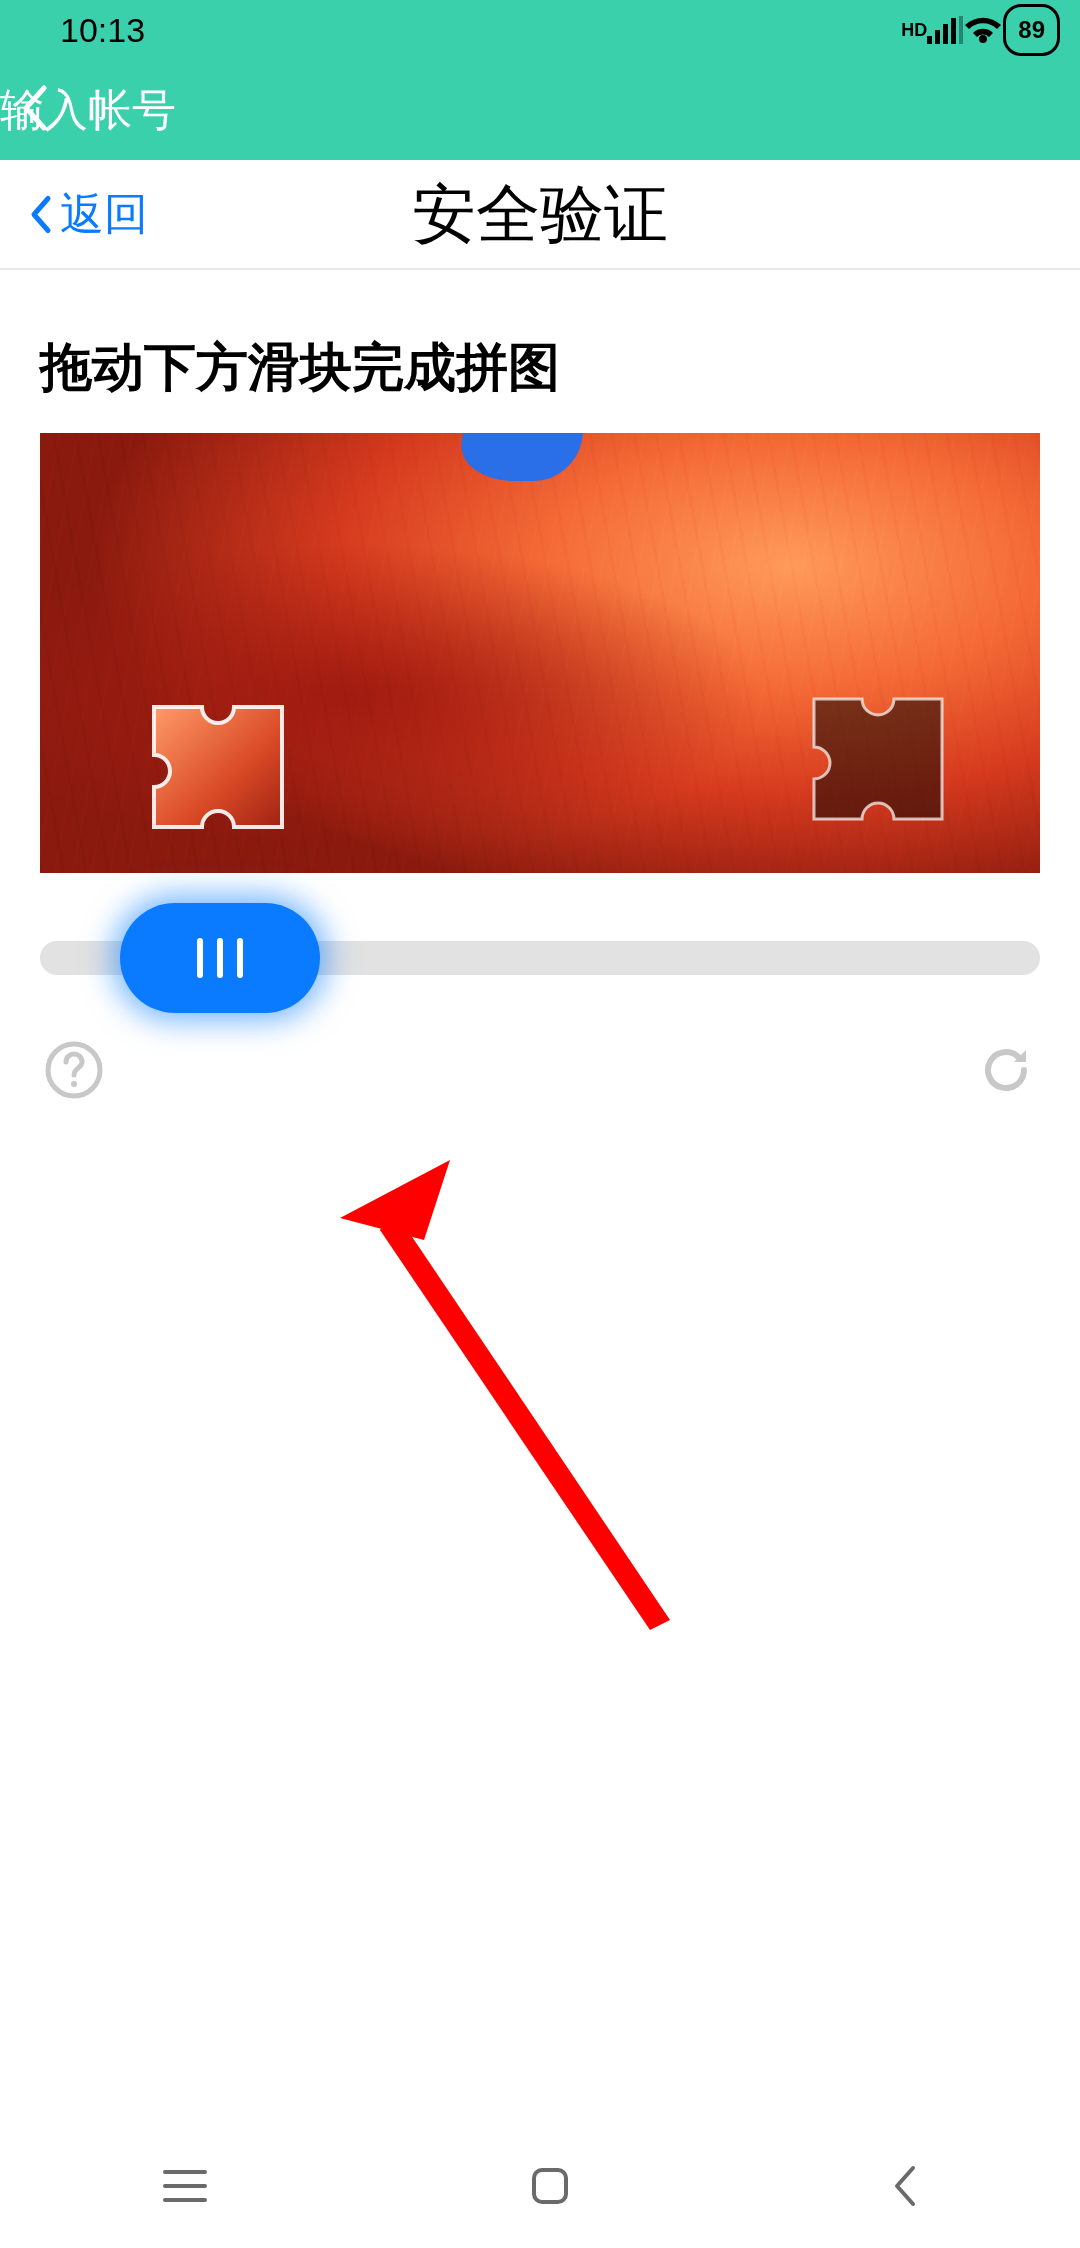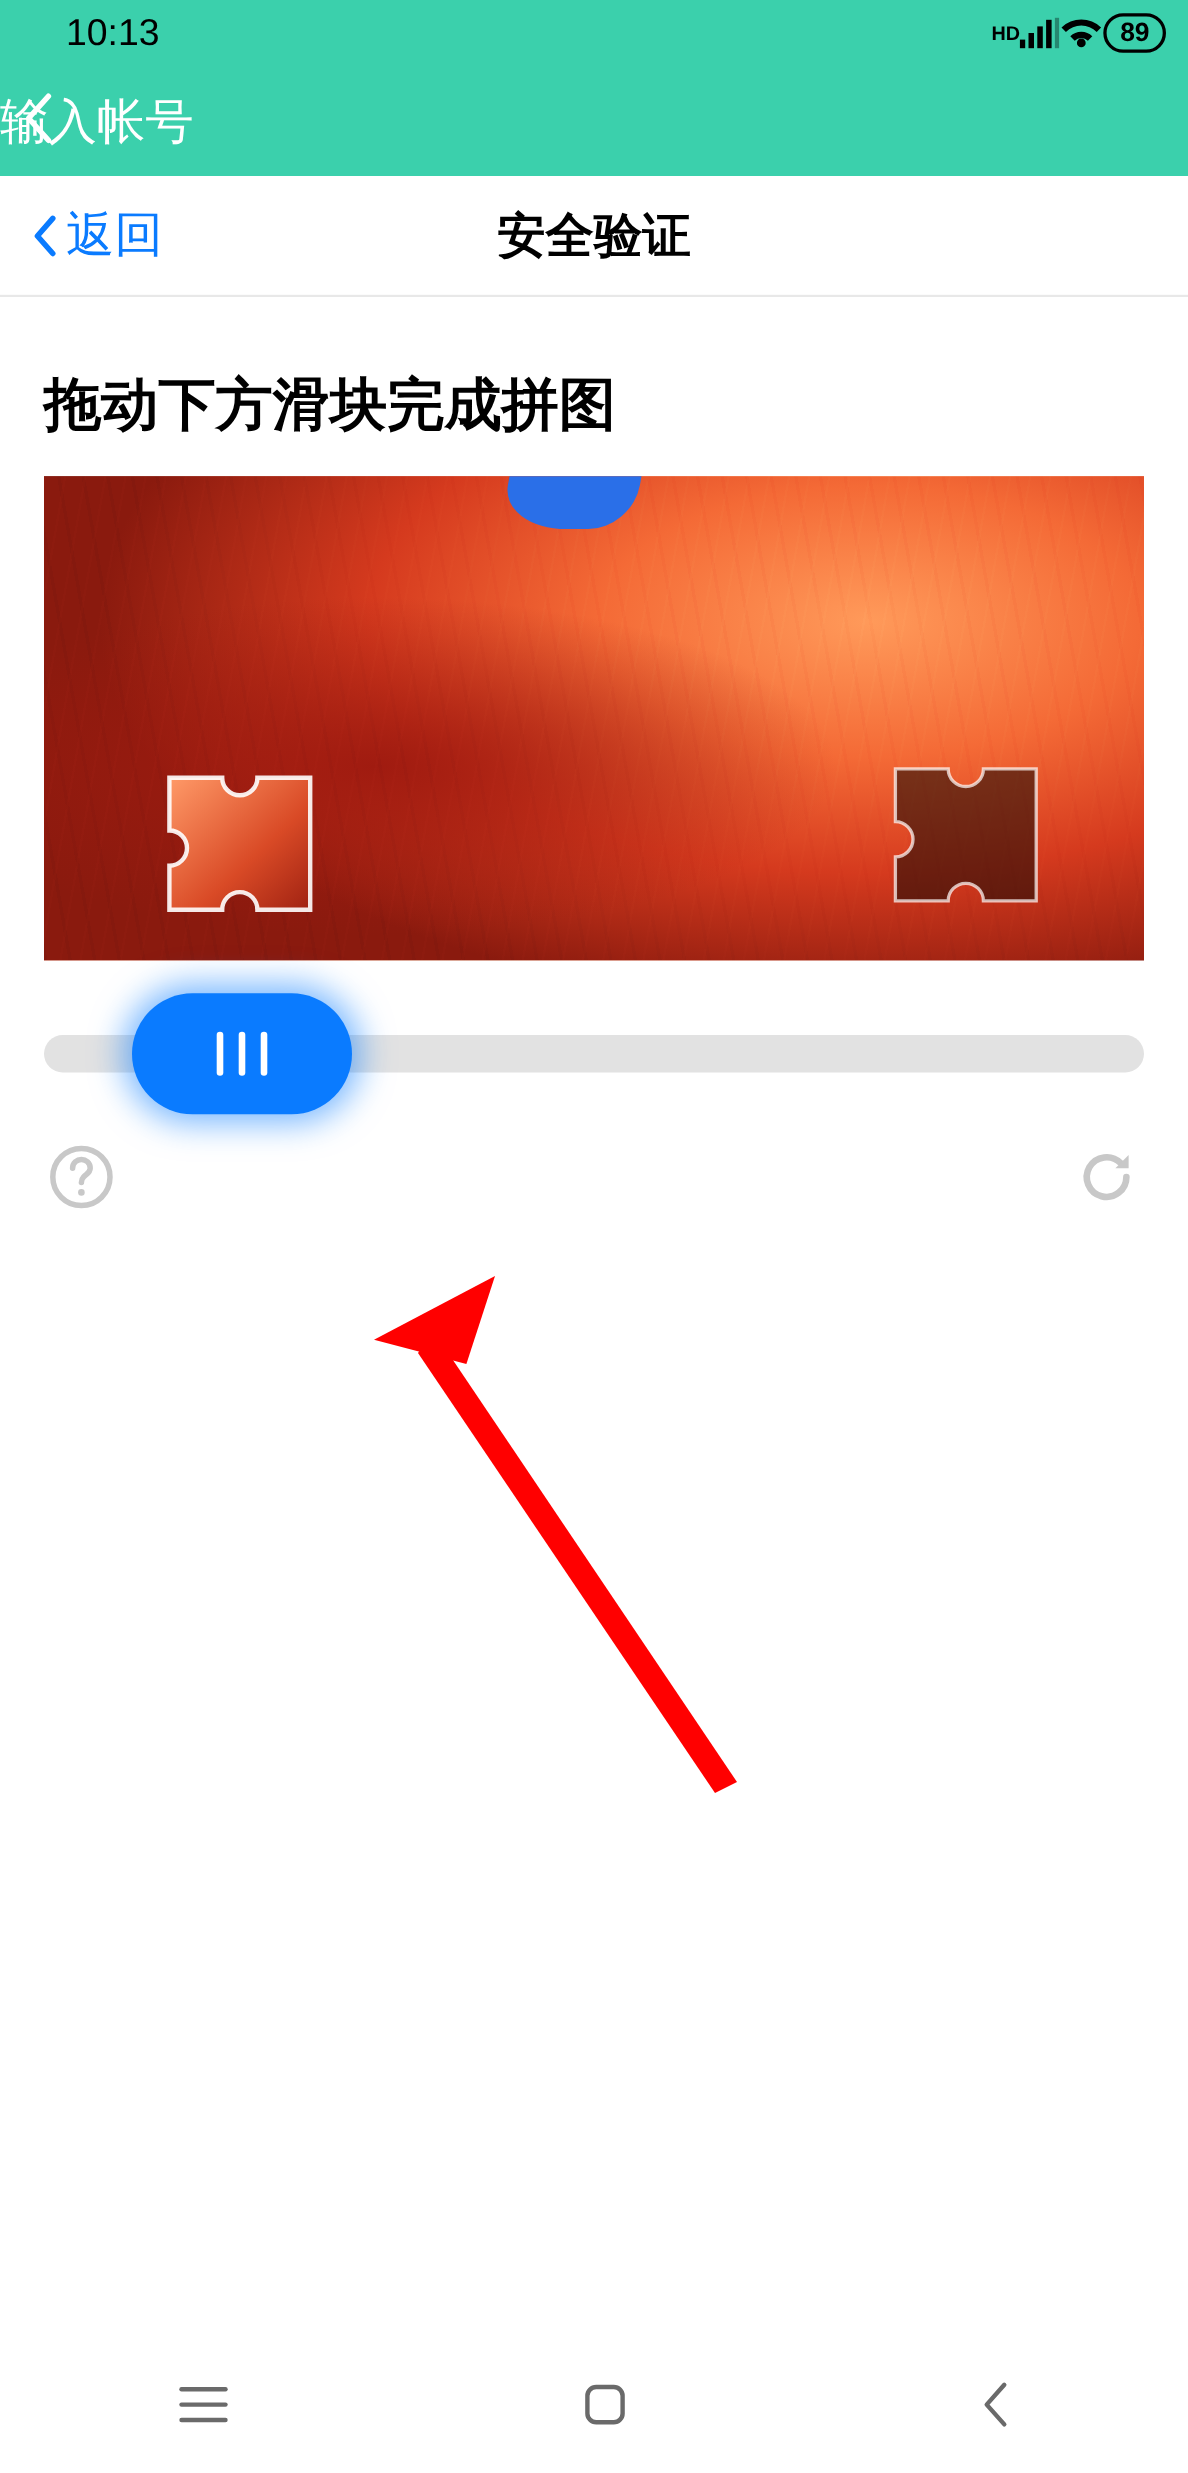--- a/index.html
+++ b/index.html
@@ -2,30 +2,30 @@
 <html><head>
 <meta charset="utf-8">
 <style>
   * { margin:0; padding:0; box-sizing:border-box; }
   html,body { width:1080px; height:2248px; font-family:-apple-system,"Helvetica Neue",Arial,sans-serif; background:#fff; overflow:hidden; }
 
   
   .status-bar { height:60px; display:flex; align-items:center; justify-content:space-between; padding:0 20px 0 60px; background:#3bd0ac; color:#000; font-size:34px; font-weight:500; }
   .status-right { display:flex; align-items:center; }
   .status-right svg { display:block; }
-  .battery-pill { display:flex; align-items:center; justify-content:center; border:3px solid #000; border-radius:18px; padding:0 12px; height:36px; font-size:24px; font-weight:600; }
+  .battery-pill { display:flex; align-items:center; justify-content:center; border:3px solid #000; border-radius:18px; padding:0 12px; height:52px; font-size:24px; font-weight:600; }
 
   
   .app-header { height:100px; background:#3bd0ac; display:flex; align-items:center; position:relative; }
   .app-header-title { color:#fff; font-size:44px; font-weight:500; }
   .app-back { position:absolute; left:20px; top:50%; transform:translateY(-50%); }
 
   
   .sub-header { height:110px; display:flex; align-items:center; justify-content:center; position:relative; border-bottom:2px solid #e8e8e8; }
-  .sub-title { font-size:44px; font-weight:700; color:#000; }
+  .sub-title { font-size:64px; font-weight:400; color:#000; }
   .sub-back { position:absolute; left:30px; top:50%; transform:translateY(-50%); display:flex; align-items:center; gap:8px; color:#0a7bff; font-size:44px; }
 
   
   .content { padding:40px;margin-top:23px; }
   .instruction { font-size:52px; font-weight:700; color:#000; margin-bottom:30px; }
 
   
   .captcha-img { width:1000px; height:440px; position:relative; overflow:hidden; background:
     radial-gradient(ellipse 60% 50% at 30% 60%, #a01b10 0%, rgba(160,27,16,0) 70%),
     radial-gradient(ellipse 70% 80% at 75% 30%, #ff9a5a 0%, #f46a36 35%, #d53a1e 65%, #8a1a0e 100%),

